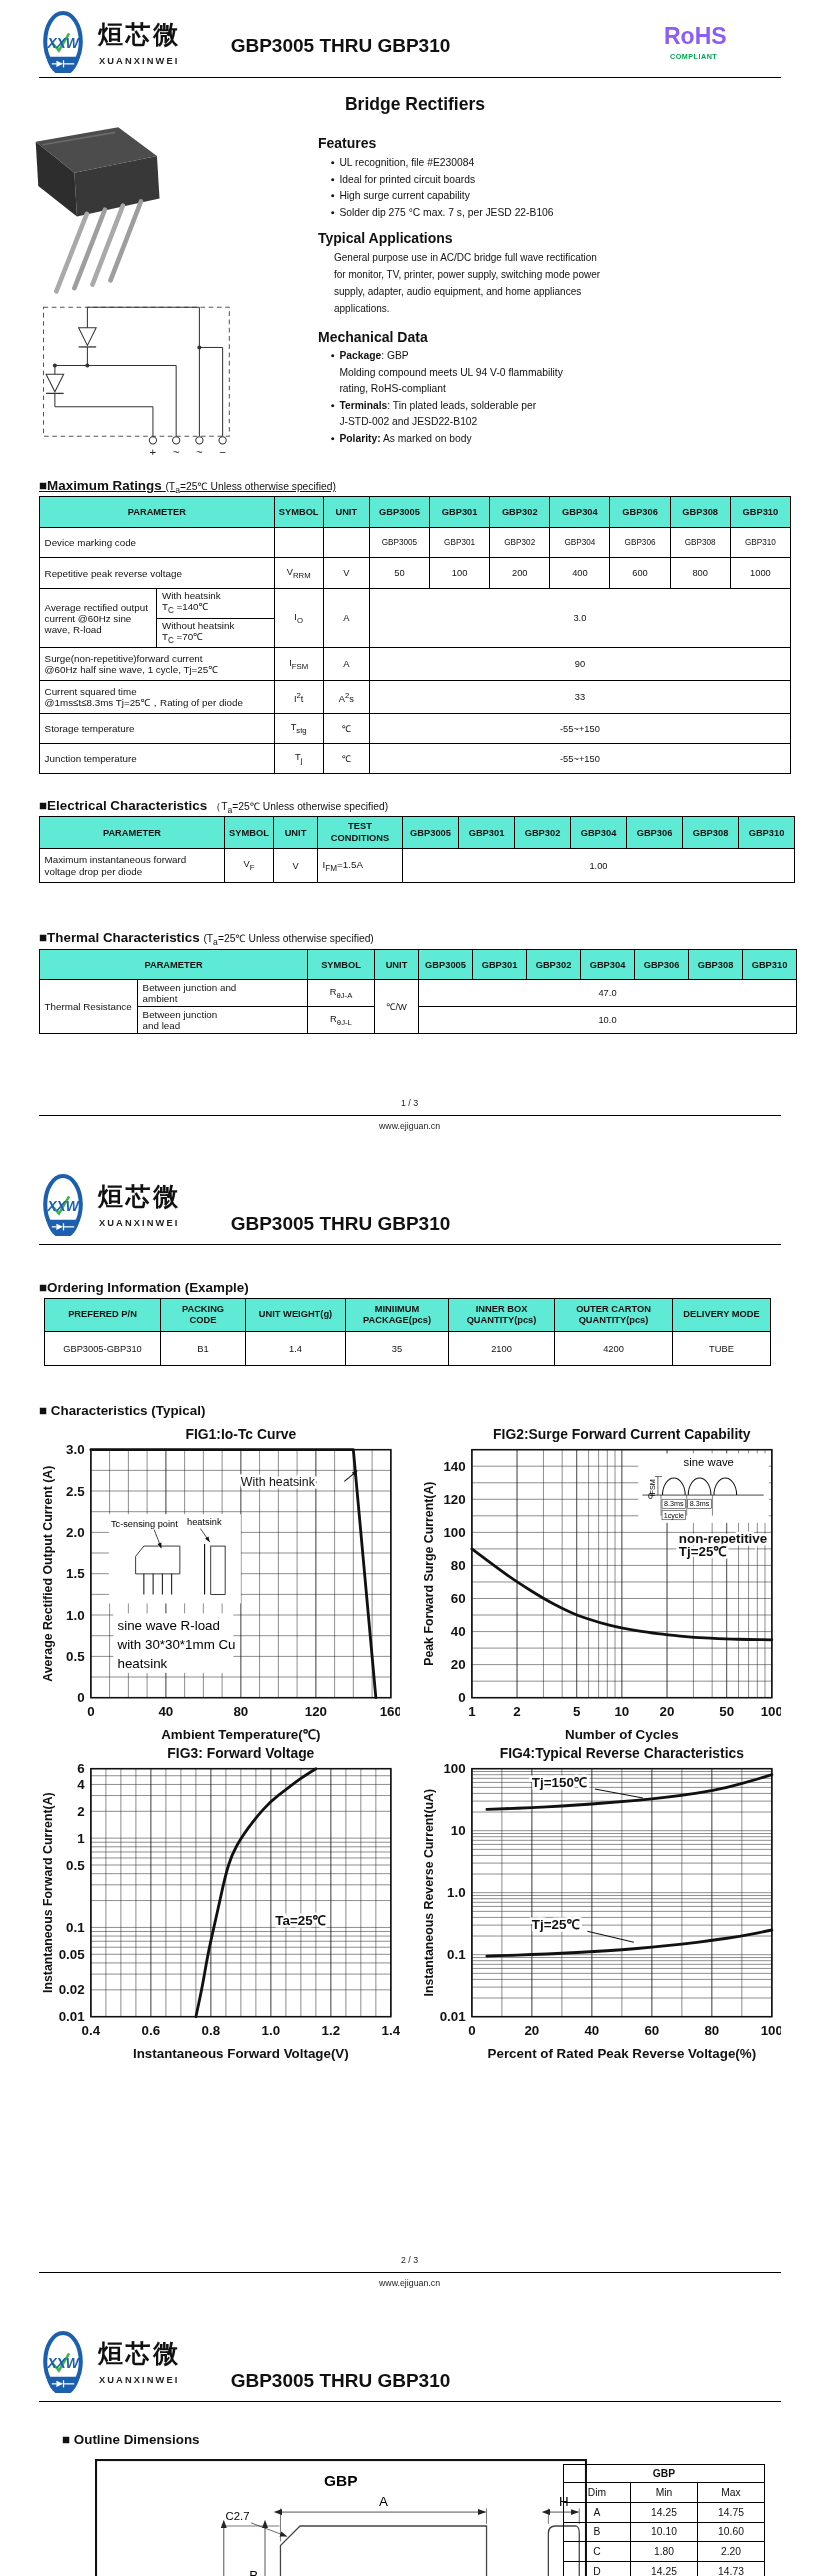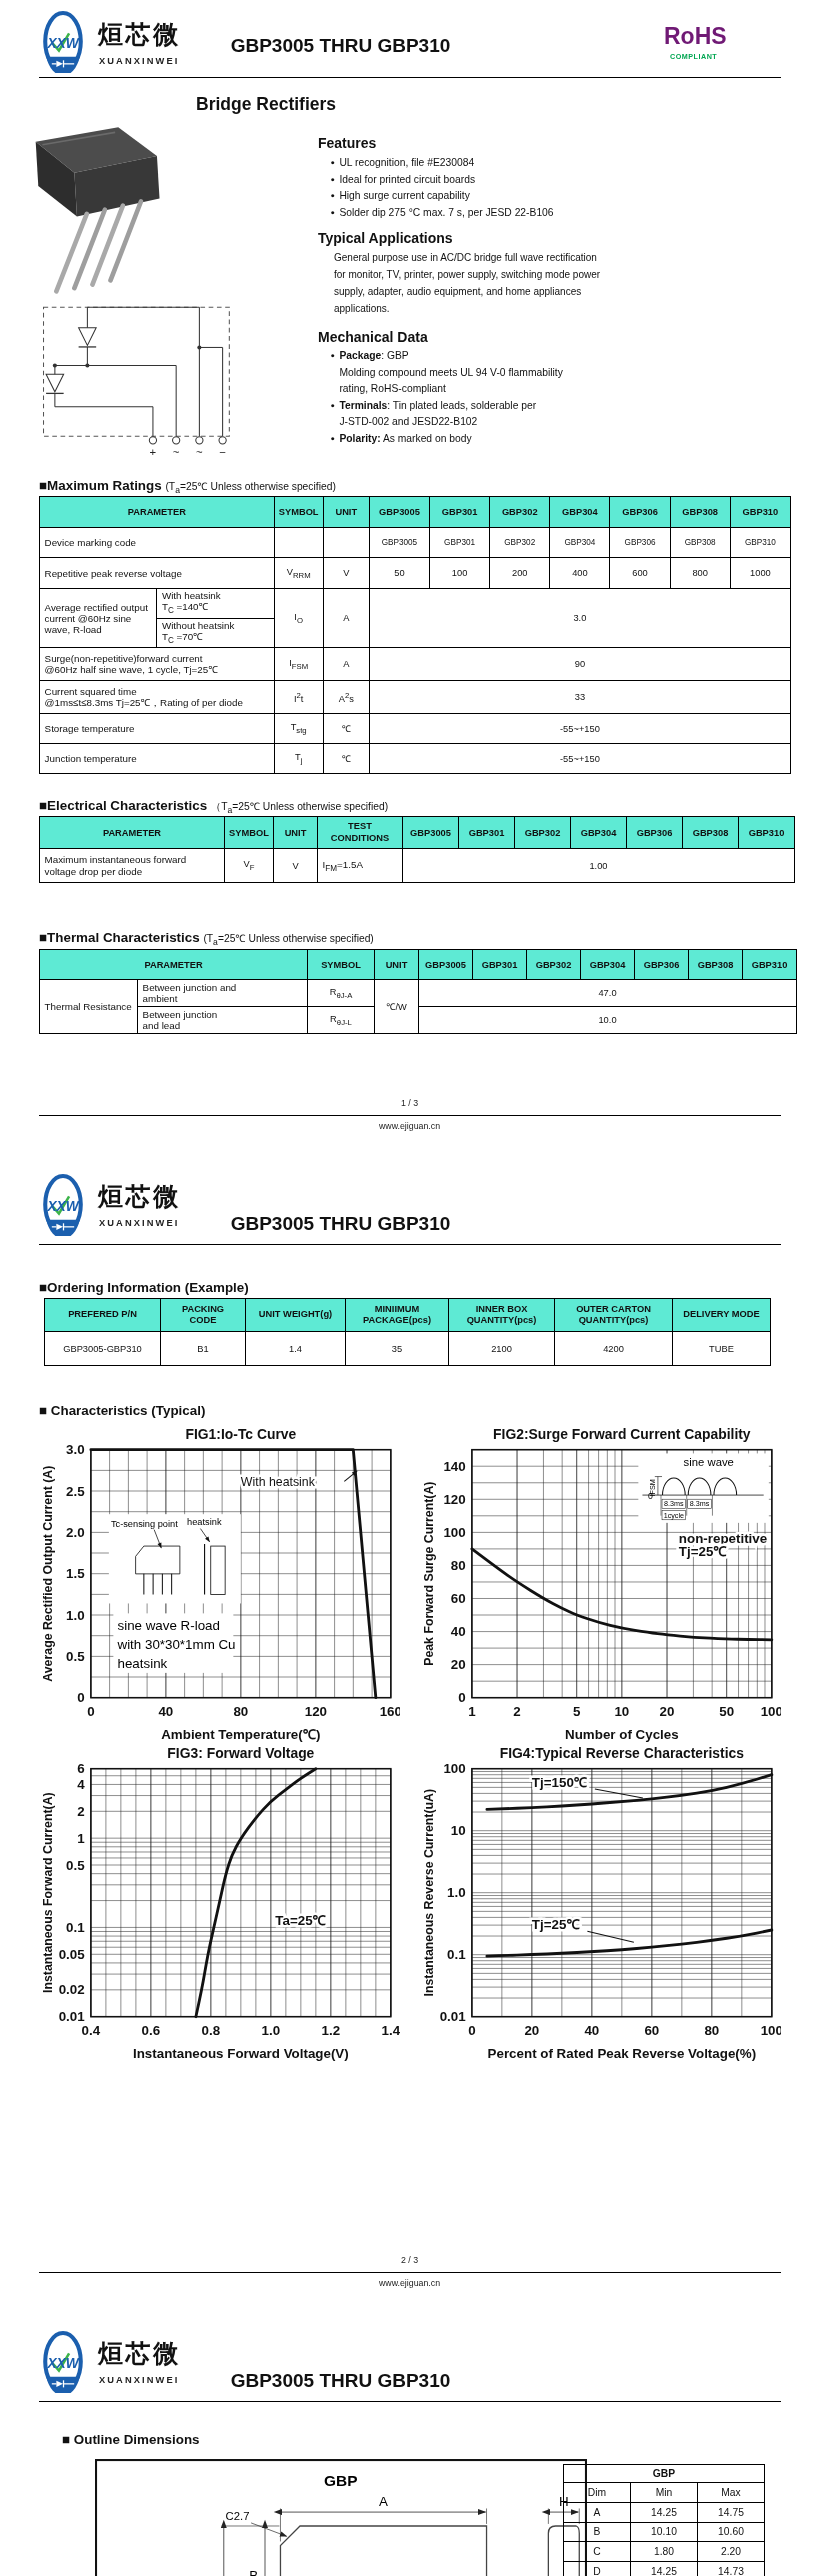--- a/index.html
+++ b/index.html
@@ -4,23 +4,23 @@
 <style>
   html,body{margin:0;padding:0;background:#fff;}
   body{width:819px;font-family:"Liberation Sans",sans-serif;color:#111;}
   .page{position:relative;width:819px;height:1157px;background:#fff;overflow:hidden;}
   .abs{position:absolute;}
   
   .brand-cn{font-size:25px;font-weight:bold;letter-spacing:2.6px;color:#111;line-height:1;}
   .brand-en{font-size:9.3px;letter-spacing:2.1px;color:#222;font-weight:bold;}
   .doc-title{left:196px;width:289px;text-align:center;font-size:19px;font-weight:bold;}
   .hr{background:#000;height:1px;}
-  .rohs1{color:#701a75;font-size:23px;font-weight:bold;line-height:1;}
+  .rohs1{color:#8b5cf6;font-size:23px;font-weight:bold;line-height:1;}
   .rohs2{color:#00a651;font-size:7.2px;font-weight:bold;letter-spacing:0.5px;}
-  .subtitle{left:196px;width:289px;text-align:left;font-size:17.5px;font-weight:bold;}
+  .subtitle{left:196px;width:289px;text-align:right;font-size:17.5px;font-weight:bold;}
   
   .col-h{font-size:14px;font-weight:bold;}
   .blt-row{display:flex;align-items:flex-start;font-size:10.3px;line-height:16.5px;}
   .blt{width:13.4px;text-align:center;font-size:7.2px;line-height:16.5px;}
   .cont{padding-left:13.4px;font-size:10.3px;line-height:16.5px;}
   .apps-body{font-size:10px;line-height:17px;width:268px;}
   
   .sect-h{font-size:13.4px;font-weight:bold;white-space:nowrap;}
   .sect-h .cond{font-size:10.3px;font-weight:normal;}
   
@@ -141,21 +141,21 @@
         <span class="blt">●</span>
         <span><b>Terminals</b><span>: Tin plated leads, solderable  per</span></span>
       </div>
     <div class="cont">J-STD-002 and JESD22-B102</div>
     <div class="blt-row">
         <span class="blt">●</span>
         <span><b>Polarity:</b><span> As marked on body</span></span>
       </div>
   </div>
 
-  <div class="abs sect-h" style="left:39px;top:478px;">
+  <div class="abs sect-h" style="left:39px;top:478px;text-decoration:underline;">
     <span>■Maximum Ratings </span><span class="cond"><span>(T</span><sub>a</sub><span>=25℃ Unless otherwise specified)</span></span>
   </div>
   <table class="dt abs" style="left:39px;top:496px;width:752px;">
     <colgroup>
         <col style="width:117px">
         <col style="width:117px">
         <col style="width:49px">
         <col style="width:46px">
         <col span="7" style="width:60px">
       </colgroup>

